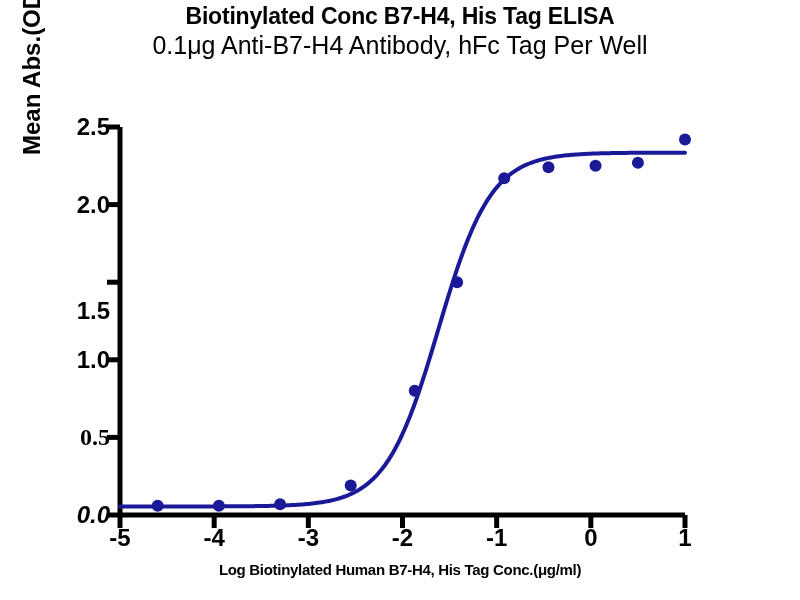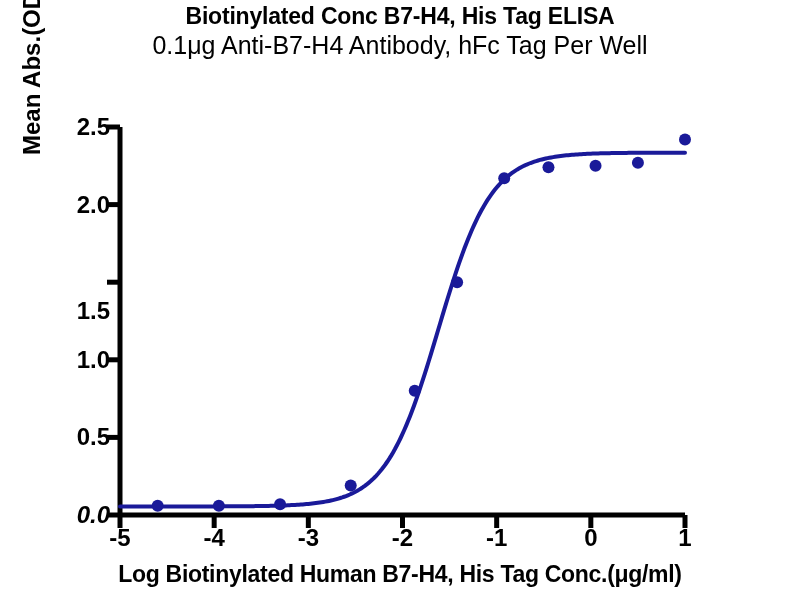--- a/index.html
+++ b/index.html
@@ -54,21 +54,21 @@
     font-weight: bold;
     text-align: left;
     white-space: nowrap;
   }
   .xlabel {
     position: absolute;
     left: 0;
     top: 561px;
     width: 800px;
     text-align: center;
-    font-size: 23px;
+    font-size: 15px;
     font-weight: bold;
     letter-spacing: -0.3px;
     white-space: nowrap;
   }
   .ytick-label {
     position: absolute;
     right: 0;
     font-size: 24px;
     font-weight: bold;
     text-align: right;
@@ -105,21 +105,21 @@
 <div id="figure">
 
   <div class="title">Biotinylated Conc B7-H4, His Tag ELISA</div>
   <div class="subtitle">0.1μg Anti-B7-H4 Antibody, hFc Tag Per Well</div>
 
   <div class="ylabel">Mean Abs.(OD450)</div>
   <div class="xlabel">Log Biotinylated Human B7-H4, His Tag Conc.(μg/ml)</div>
 
   <div class="ytick-wrap" id="ytick-labels">
       <div class="ytick-label" style="top: 515px; font-style: italic;">0.0</div>
-      <div class="ytick-label" style="top: 437.4px;">0.5</div>
+      <div class="ytick-label" style="top: 437.4px; font-family: Liberation Serif, serif;">0.5</div>
       <div class="ytick-label" style="top: 359.8px; text-align: center;">1.0</div>
       <div class="ytick-label" style="top: 275px; margin-top: 36px;">1.5</div>
       <div class="ytick-label" style="top: 204.6px; text-align: center;">2.0</div>
       <div class="ytick-label" style="top: 127px;">2.5</div>
     </div>
   <div id="xtick-labels">
       <div class="xtick-label" style="left: 120px;">-5</div>
       <div class="xtick-label" style="left: 214.167px;">-4</div>
       <div class="xtick-label" style="left: 308.333px;">-3</div>
       <div class="xtick-label" style="left: 402.5px;">-2</div>

